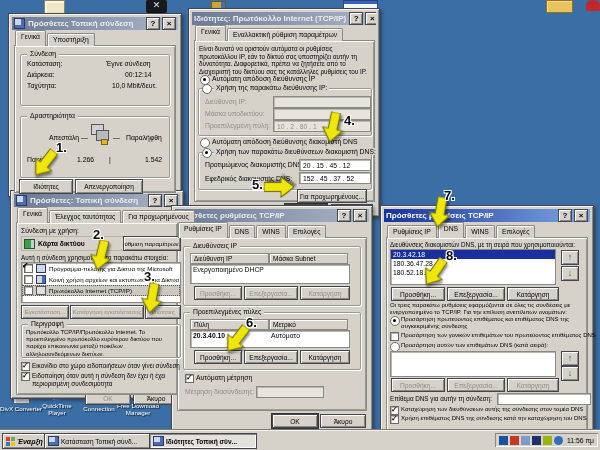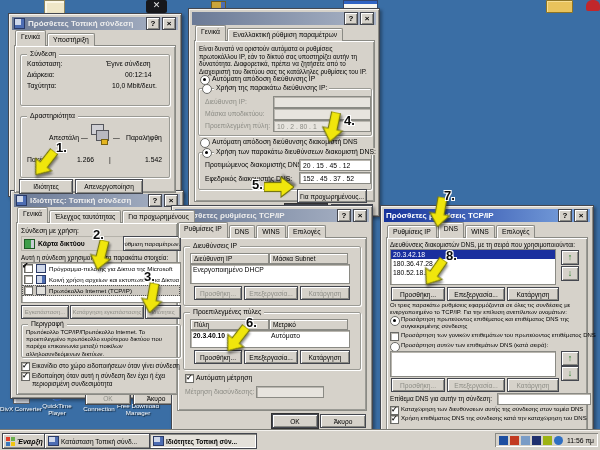--- a/index.html
+++ b/index.html
@@ -149,20 +149,21 @@
     <span class="lbl" style="left:18px;top:142px;z-index:2;">Πακέτα:</span>
     <span class="lbl" style="left:68px;top:142px;z-index:2;">1.266</span>
     <span class="lbl" style="left:100px;top:142px;z-index:2;">|</span>
     <span class="lbl" style="left:136px;top:142px;z-index:2;">1.542</span>
     <div class="btn" style="left:10px;top:165px;width:52px;height:13px;z-index:2;">Ιδιότητες</div>
     <div class="btn" style="left:66px;top:165px;width:66px;height:13px;z-index:2;">Απενεργοποίηση</div>
   </div>
 
   <div class="win" style="left:188px;top:8px;width:190px;height:207px;">
     <div class="titlebar inactive">
+      <span>Ιδιότητες: Πρωτόκολλο Internet (TCP/IP)</span>
       <span class="tb-btns">
         <span class="tb-btn">?</span>
         <span class="tb-btn">×</span>
       </span>
     </div>
     <div class="tabs" style="left:6px;top:17px;z-index:2;">
       <span class="tab active">Γενικά</span>
       <span class="tab">Εναλλακτική ρύθμιση παραμέτρων</span>
     </div>
     <div class="tabpanel" style="left:5px;top:31px;width:179px;height:160px;"></div>
@@ -188,21 +189,21 @@
     <span class="lbl" style="left:16px;top:166px;z-index:3;">Εφεδρικός διακομιστής DNS:</span>
     <div class="field" style="left:110px;top:163px;width:64px;height:10px;z-index:3;">152 . 45 . 37 . 52</div>
     <div class="btn" style="left:108px;top:180px;width:68px;height:12px;z-index:3;">Για προχωρημένους...</div>
     <div class="btn default" style="left:96px;top:195px;width:40px;height:12px;">OK</div>
     <div class="btn" style="left:142px;top:195px;width:40px;height:12px;">Άκυρο</div>
   </div>
 
   <div class="win" style="left:10px;top:190px;width:172px;height:207px;">
     <div class="titlebar inactive">
       <span class="titleicon"></span>
-      <span>Ιδιότητες: Τοπική σύνδεση</span>
+      <span>Πρόσθετες: Τοπική σύνδεση</span>
       <span class="tb-btns">
         <span class="tb-btn">?</span>
         <span class="tb-btn">×</span>
       </span>
     </div>
     <div class="tabs" style="left:6px;top:17px;z-index:2;">
       <span class="tab active">Γενικά</span>
       <span class="tab">Έλεγχος ταυτότητας</span>
       <span class="tab">Για προχωρημένους</span>
     </div>

